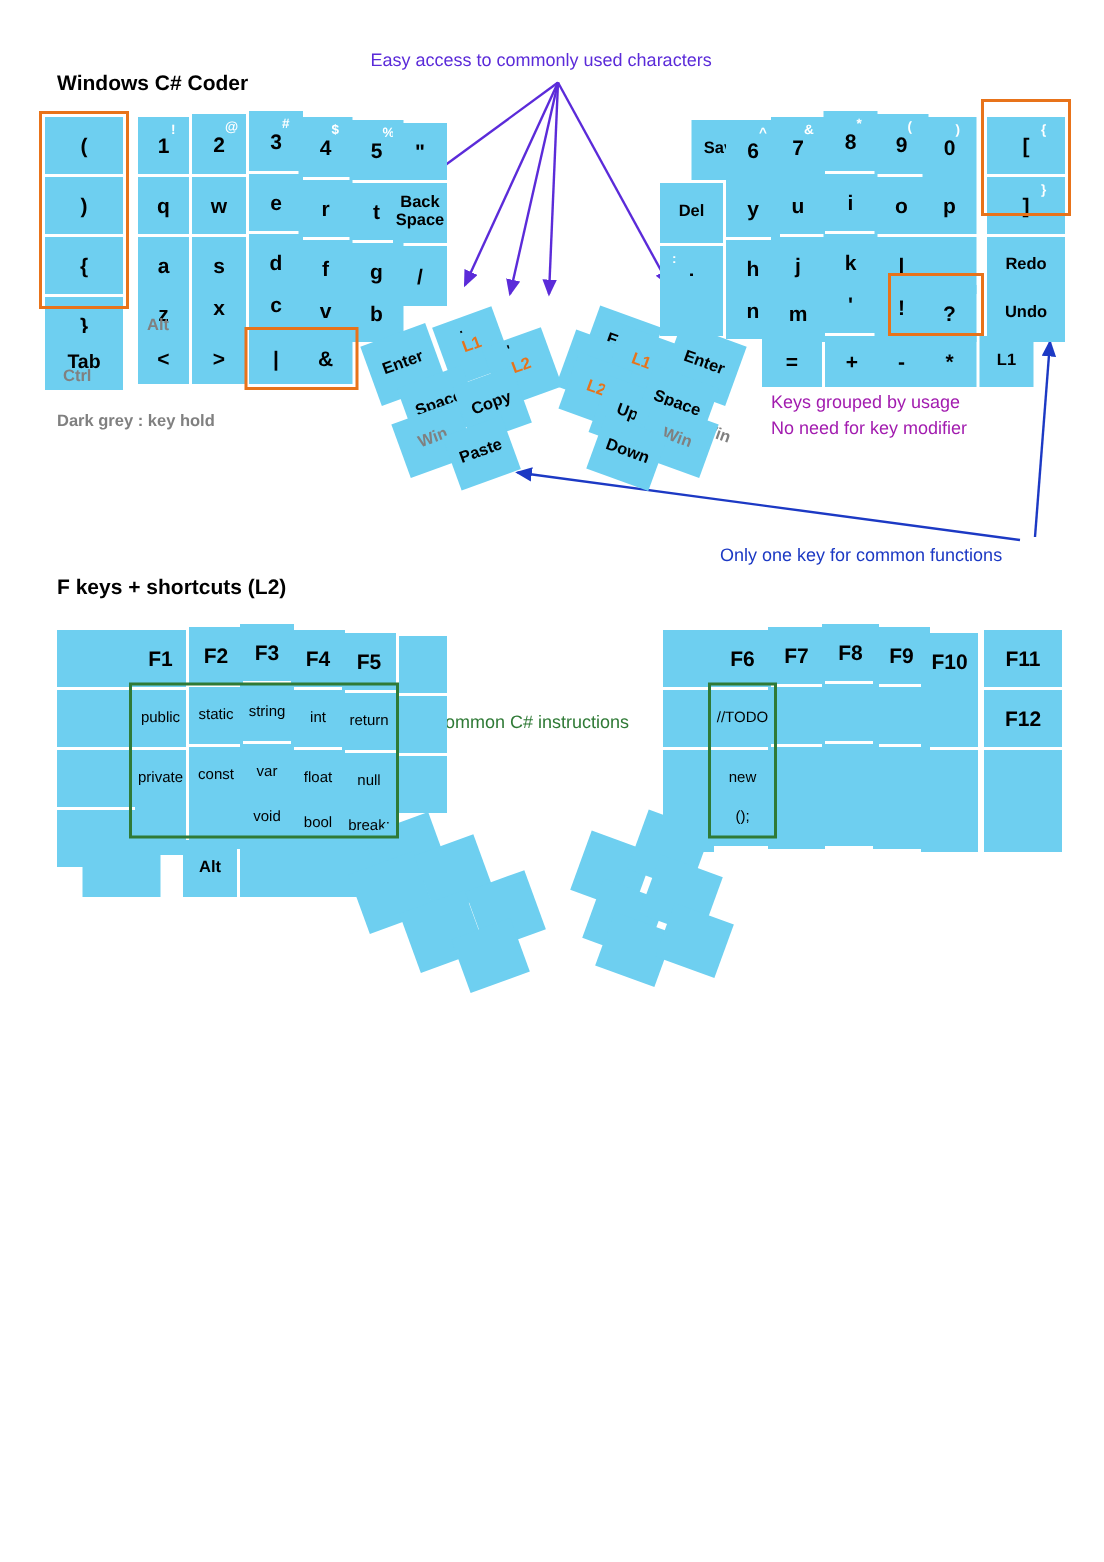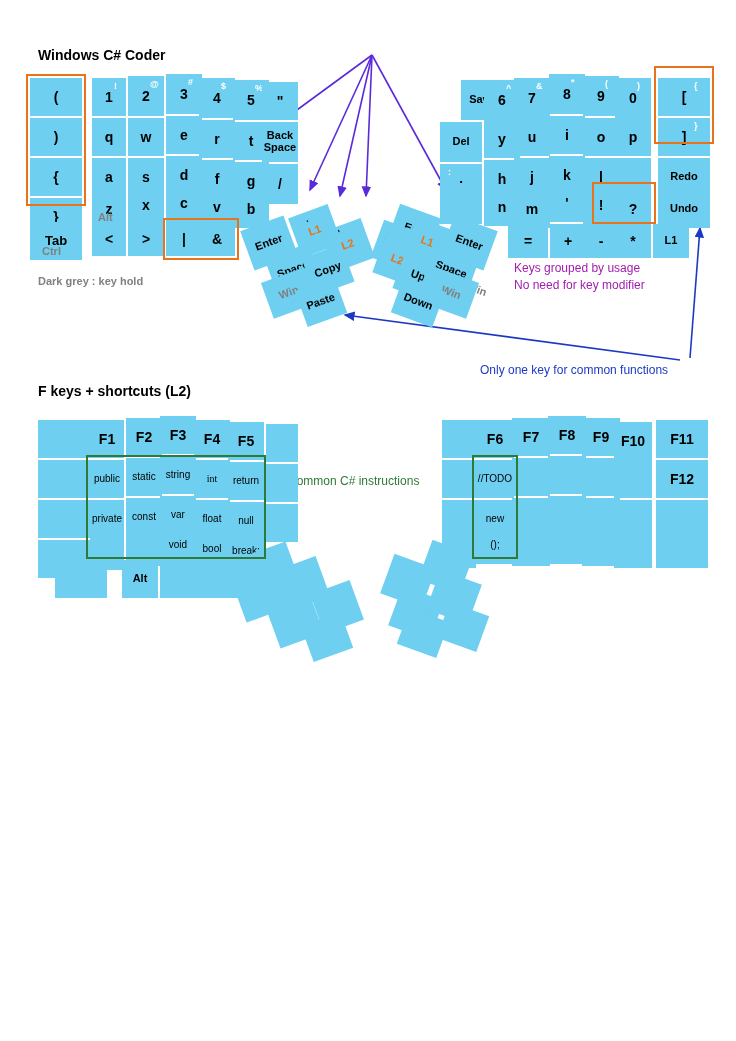--- a/index.html
+++ b/index.html
@@ -116,20 +116,21 @@
     <path d="M690,358 L700,228"></path>
     <path d="M680,360 L345,315"></path>
   </g>
 </svg>
 
 <div class="layer">
 
   <div class="title" style="left:38px; top:47px;">Windows C# Coder</div>
   <div class="note" style="left:38px; top:275px;">Dark grey : key hold</div>
 
+  <div class="annot purple" style="left:247px; top:33px;">Easy access to commonly used characters</div>
   <div class="annot orange" style="left:514px; top:261px;">Keys grouped by usage</div>
   <div class="annot orange" style="left:514px; top:278px;">No need for key modifier</div>
   <div class="annot blue" style="left:480px; top:363px;">Only one key for common functions</div>
 
   <div class="key" style="left:30px; top:78px; width:52px; height:38px;">
       <span class="main">(</span>
     </div>
   <div class="key" style="left:92px; top:78px; width:34px; height:38px;">
       <span class="main">1</span>
       <span class="sup" style="left:22px; top:4px;">!</span>
@@ -432,21 +433,21 @@
   <div class="key blank" style="left:38px; top:460px; width:52px; height:38px;"></div>
   <div class="key" style="left:90px; top:460px; width:34px; height:38px;">
       <span class="instr">public</span>
     </div>
   <div class="key" style="left:126px; top:458px; width:36px; height:38px;">
       <span class="instr">static</span>
     </div>
   <div class="key" style="left:160px; top:456px; width:36px; height:38px;">
       <span class="instr">string</span>
     </div>
-  <div class="key" style="left:194px; top:460px; width:36px; height:38px;font-family:Liberation Serif, serif;">
+  <div class="key" style="left:194px; top:460px; width:36px; height:38px;">
       <span class="instr">int</span>
     </div>
   <div class="key" style="left:228px; top:462px; width:36px; height:38px;">
       <span class="instr">return</span>
     </div>
   <div class="key blank" style="left:266px; top:464px; width:32px; height:38px;"></div>
 
   <div class="key blank" style="left:38px; top:500px; width:52px; height:38px;"></div>
   <div class="key" style="left:90px; top:500px; width:34px; height:38px;">
       <span class="instr">private</span>

